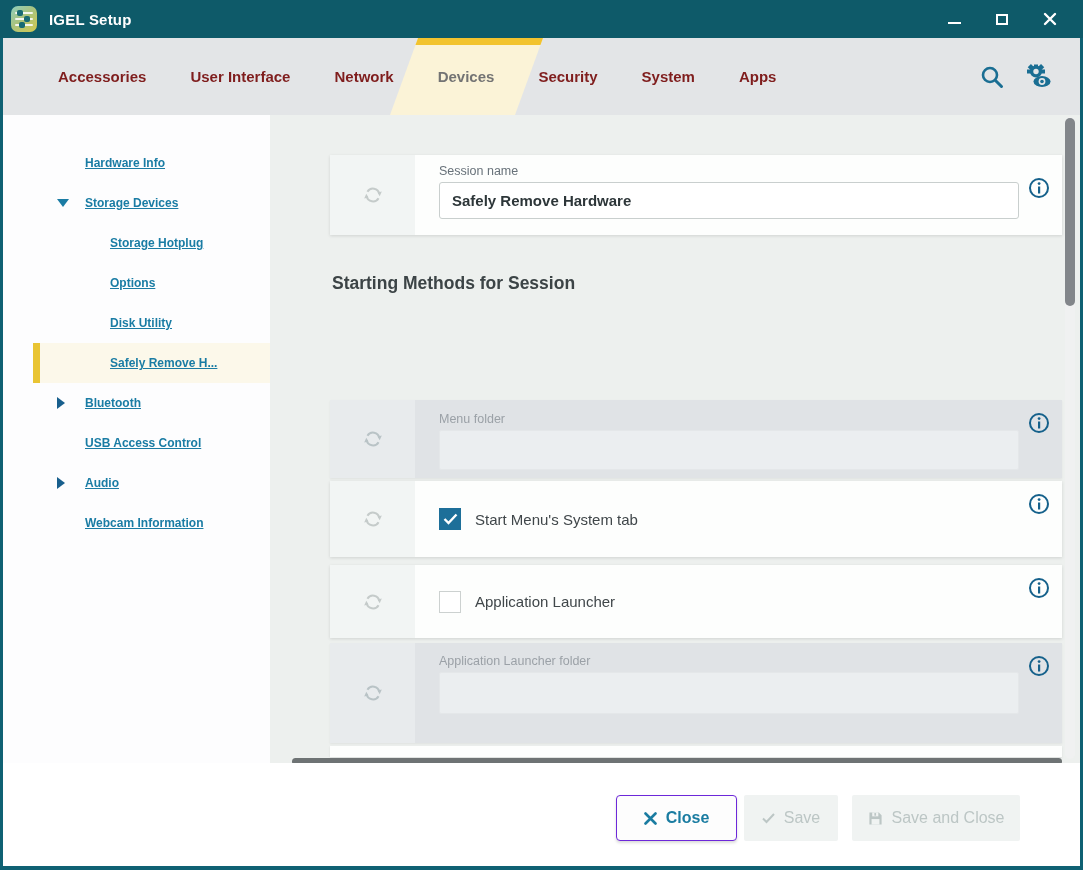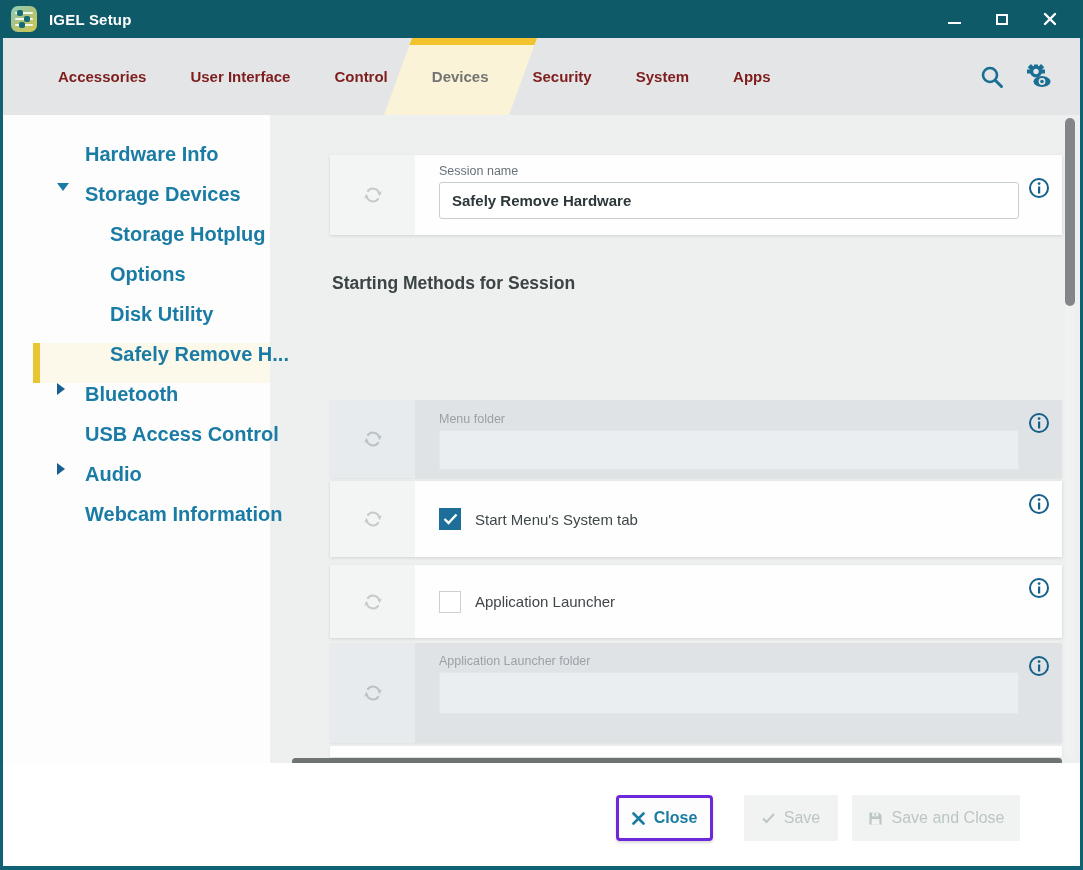--- a/index.html
+++ b/index.html
@@ -50,22 +50,22 @@
   }
   .tabbar-icons { margin-left:auto; display:flex; align-items:center; gap:16px; padding-right:30px; }
   .tabbar-icons .icon-btn { width:30px; height:30px; display:flex; align-items:center; justify-content:center; cursor:pointer; }
 
   
   .sidebar {
     position:absolute; left:3px; top:115px; width:267px; height:648px;
     background:#fdfdfe; padding-top:28px; z-index:10;
   }
   .side-item {
-    position:relative; height:40px; display:flex; 
-    color:#1a7ca4; font-size:20px; font-weight:bold; cursor:pointer; white-space:nowrap;
+    position:relative; height:40px; display:flex; align-items:center;
+    color:#1a7ca4; font-size:12px; font-weight:bold; cursor:pointer; white-space:nowrap;text-decoration:underline;
   }
   .side-item.lvl1 { padding-left:82px; }
   .side-item.lvl2 { padding-left:107px; }
   .side-item.selected {
     margin-left:30px; border-left:7px solid #e9c433; background:#fcf8ea; padding-left:70px;
   }
   .tree-arrow { position:absolute; left:54px; width:0; height:0; }
   .tree-arrow.expanded { border-left:6px solid transparent; border-right:6px solid transparent; border-top:8px solid #1a7ca4; }
   .tree-arrow.collapsed { border-top:6px solid transparent; border-bottom:6px solid transparent; border-left:8px solid #185f8d; }
 
@@ -107,21 +107,21 @@
   .row-sliver { position:absolute; left:60px; top:631px; width:732px; height:11px; background:#fdfefd; box-shadow:0 1px 2px rgba(0,0,0,.08); }
 
   .h-scrollbar { position:absolute; left:22px; top:643px; width:770px; height:7px; background:#6e7374; border-radius:4px; cursor:pointer; }
   .v-scrolltrack { position:absolute; right:5px; top:2px; width:10px; height:642px; background:#f0f1f1; border-radius:5px; }
   .v-scrollthumb { position:absolute; top:1px; left:0; width:10px; height:188px; background:#82868a; border-radius:5px; cursor:pointer; }
 
   
   .footer { position:absolute; left:3px; right:3px; top:763px; height:103px; background:#ffffff; z-index:20; }
   .btn { position:absolute; top:32px; height:46px; display:flex; align-items:center; justify-content:center; gap:9px; font-size:16px; border-radius:4px; cursor:pointer; }
   .btn-close {
-    left:613px; width:97px; background:#fdfdfd; border:3px solid #6d28d9;
+    left:613px; width:121px; background:#fdfdfd; border:1px solid #6d28d9;
     box-shadow:0 2px 3px rgba(0,0,0,.14); color:#1a7ca1; font-weight:bold;
   }
   .btn-disabled { background:#f0f3f2; border:none; color:#bcc6c5; cursor:default; border-radius:2px; }
   .btn-save { left:741px; width:94px; }
   .btn-saveclose { left:849px; width:168px; }
 </style>
 </head>
 <body>
 
 <div class="window">
@@ -152,21 +152,21 @@
   </div>
 
   <div class="tabbar">
     <div class="tab">
         <span class="tab-label">Accessories</span>
       </div>
     <div class="tab">
         <span class="tab-label">User Interface</span>
       </div>
     <div class="tab">
-        <span class="tab-label">Control</span>
+        <span class="tab-label">Network</span>
       </div>
     <div class="tab active">
         <span class="tab-label">Devices</span>
       </div>
     <div class="tab">
         <span class="tab-label">Security</span>
       </div>
     <div class="tab">
         <span class="tab-label">System</span>
       </div>

